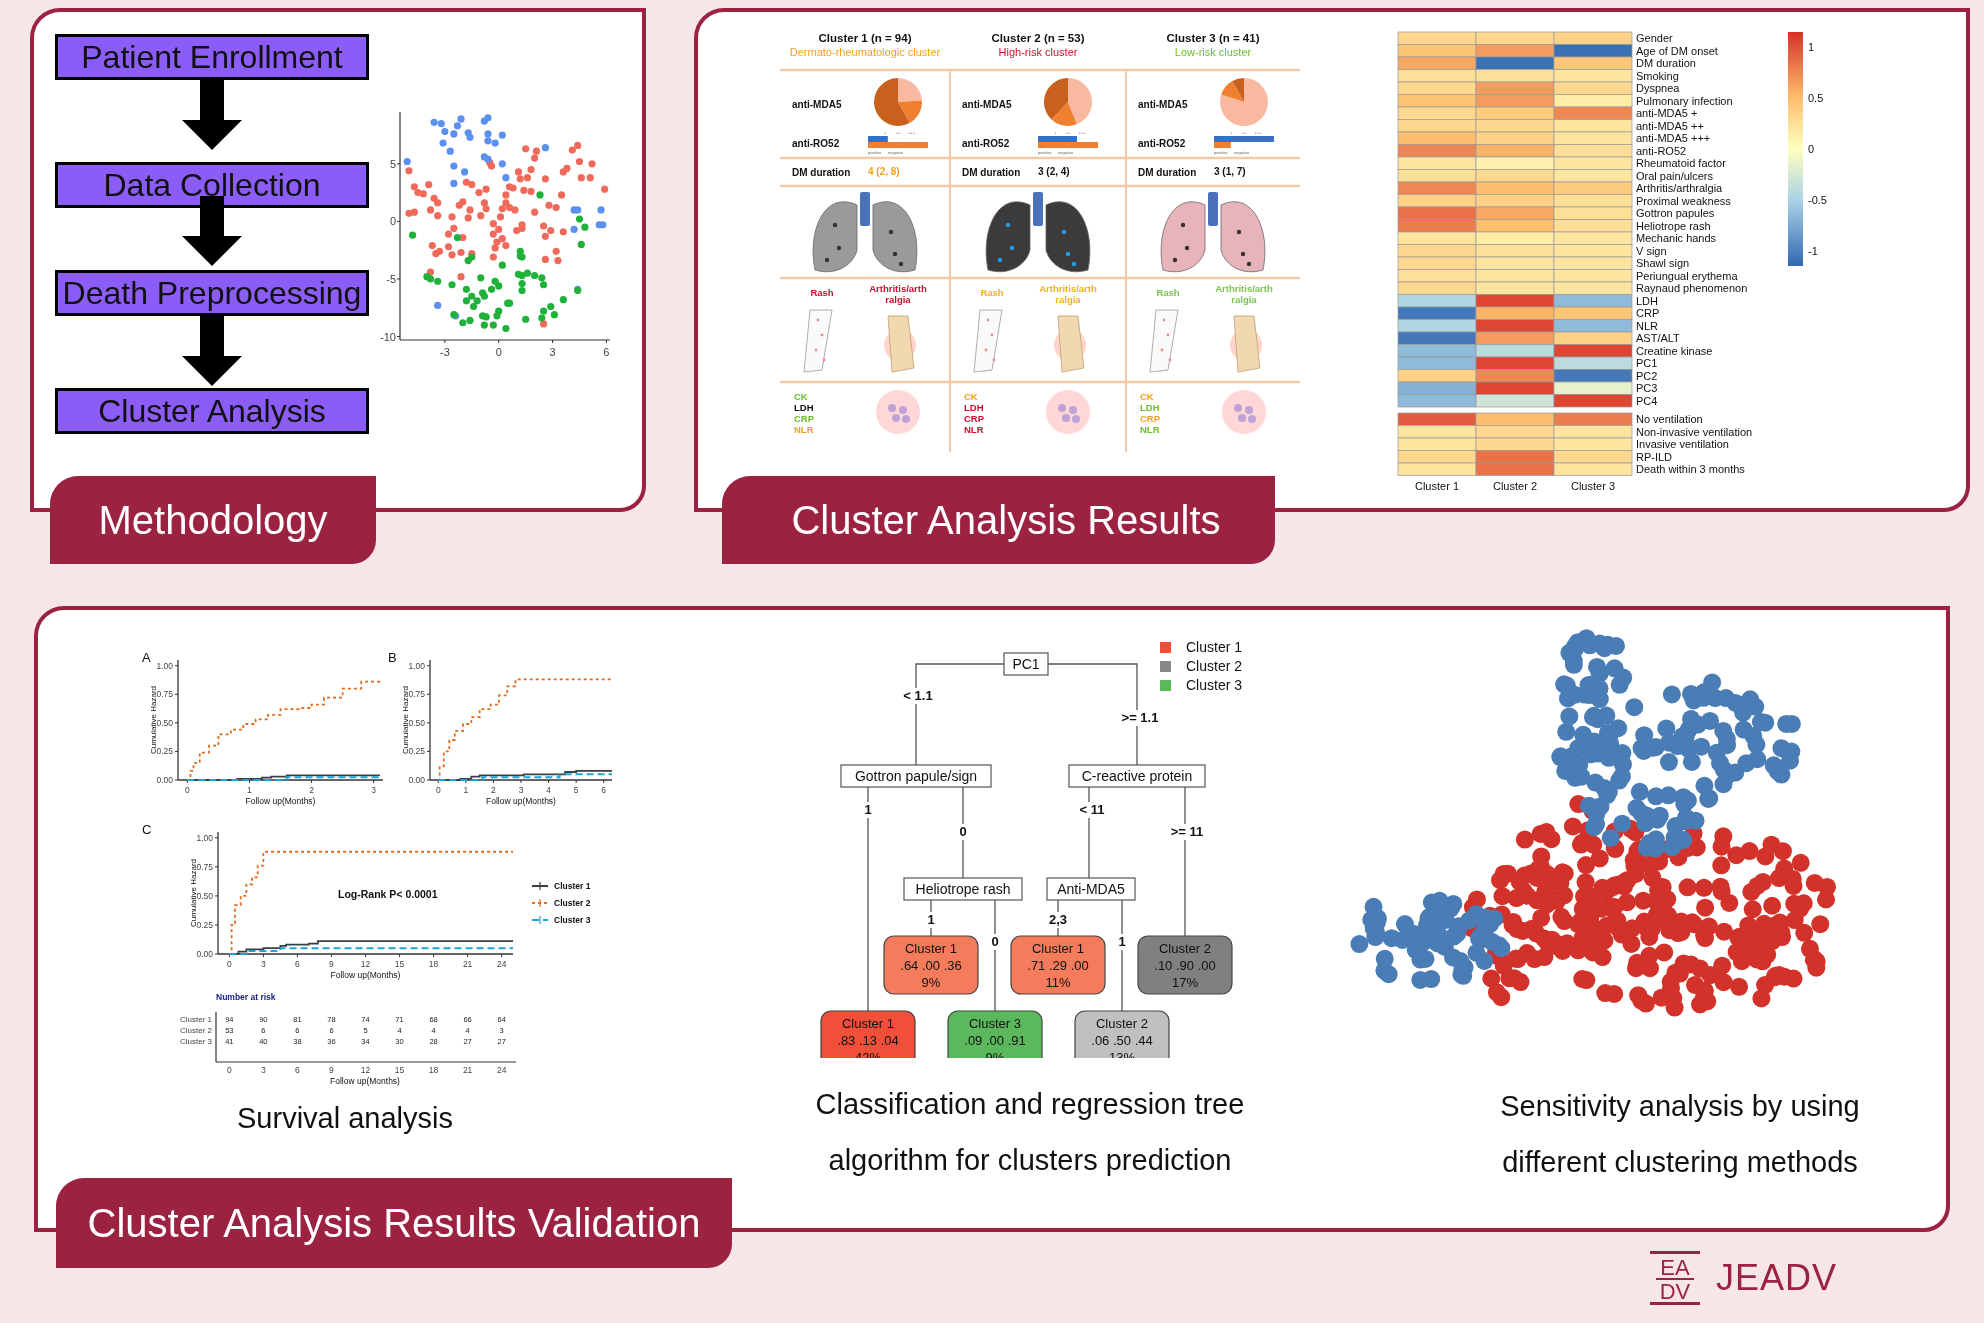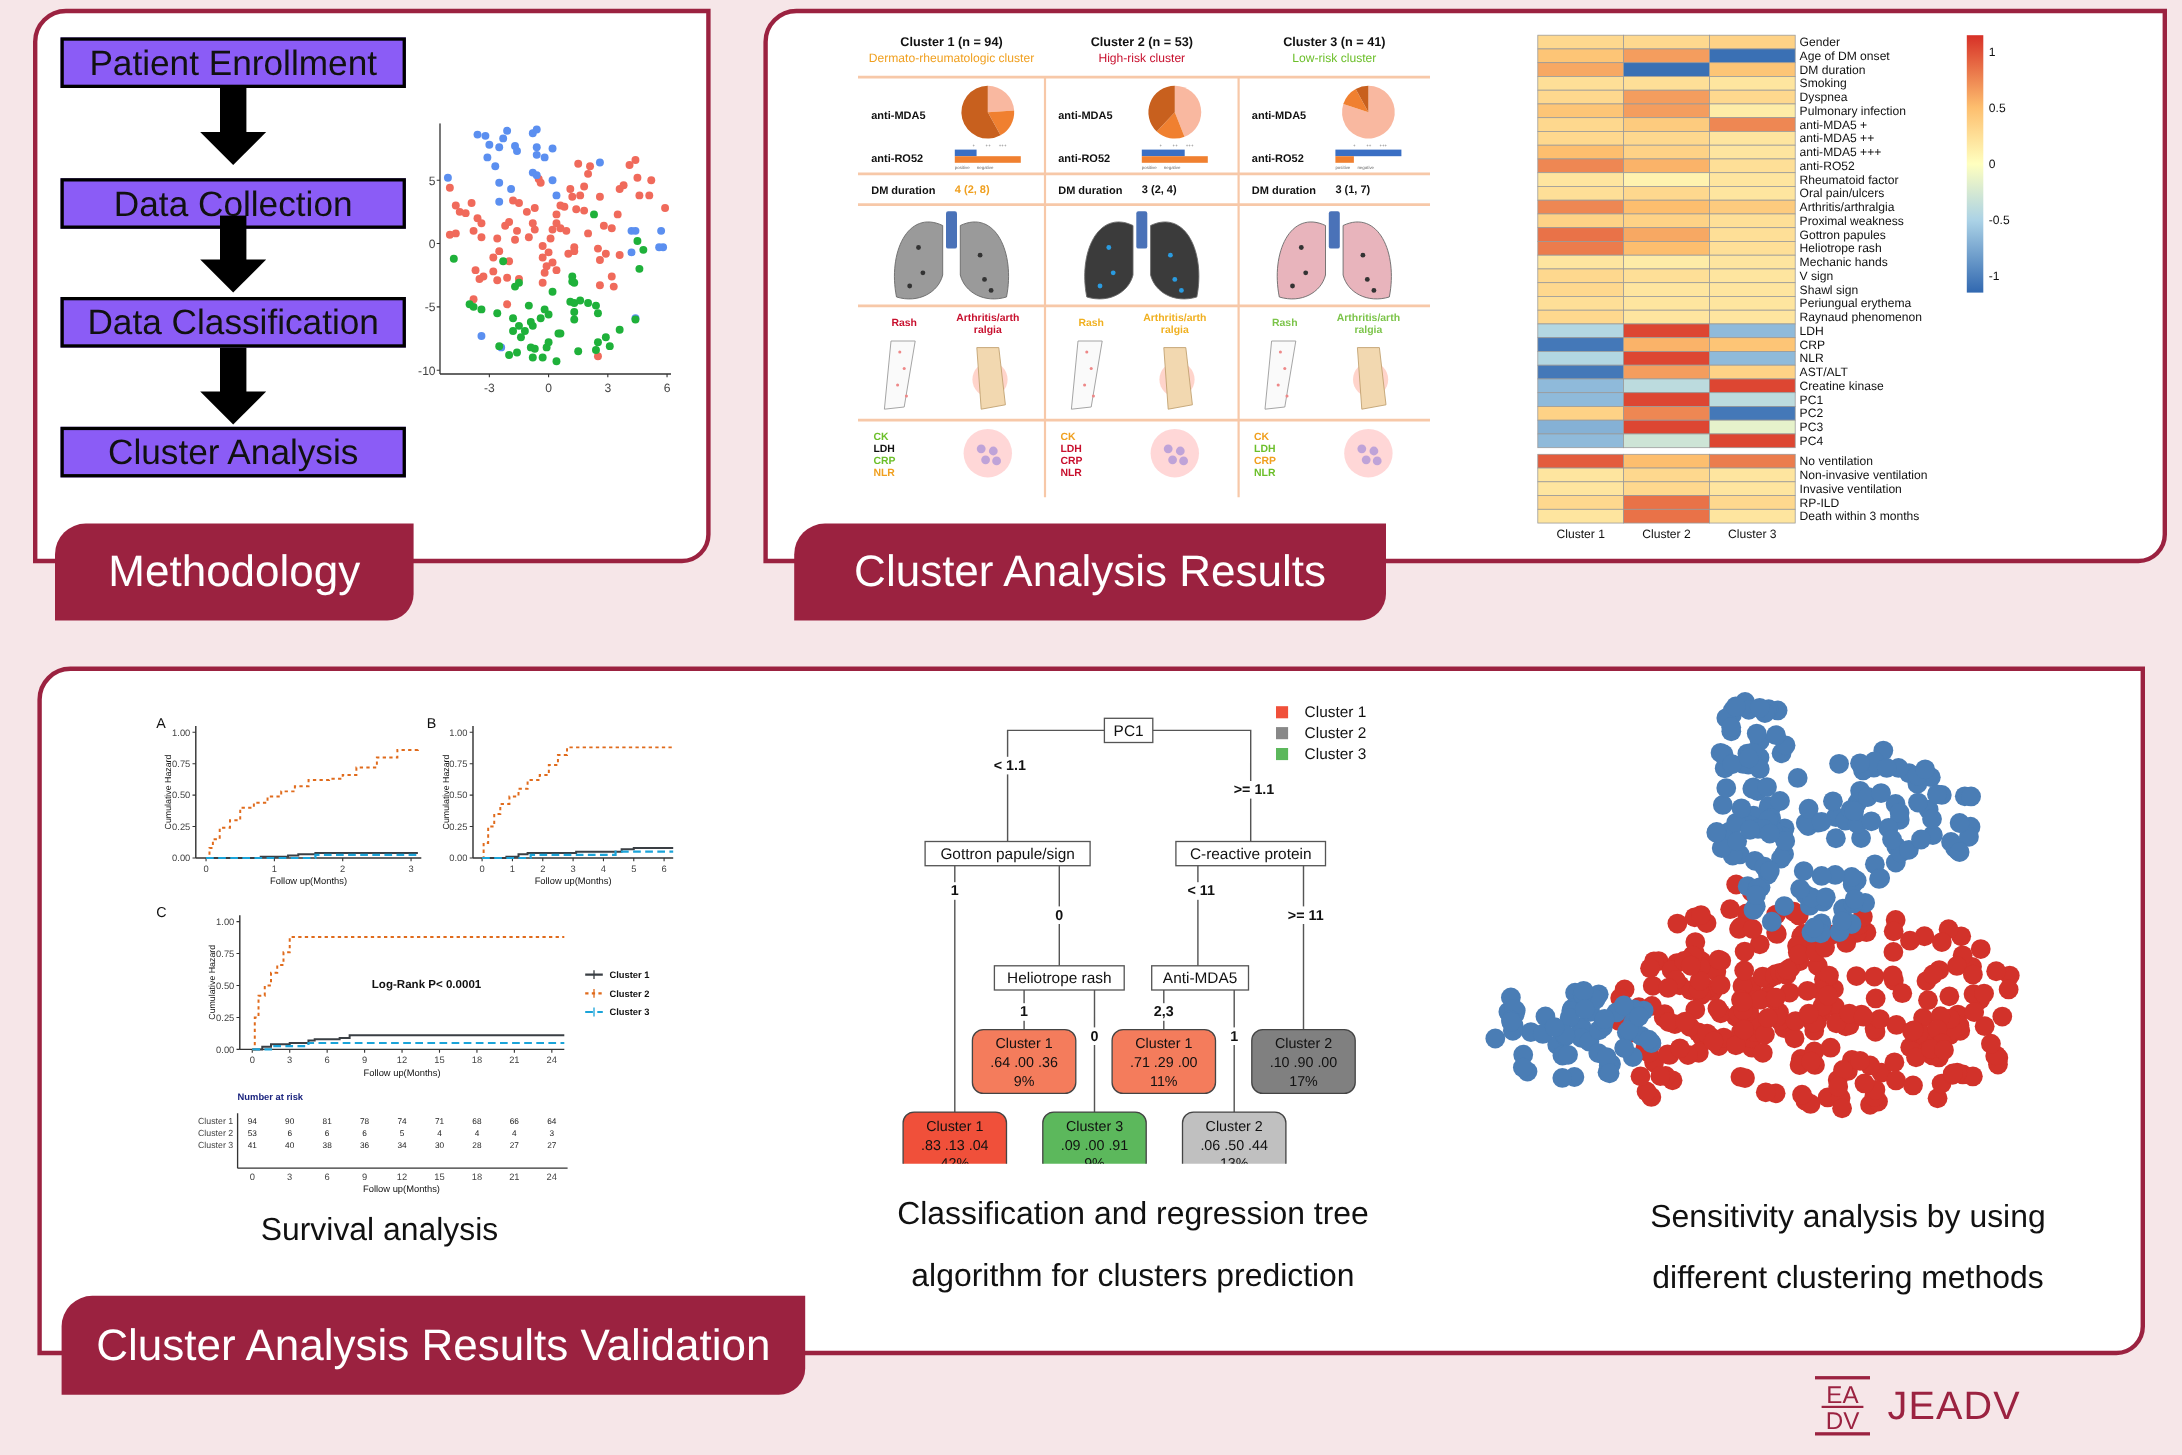--- a/index.html
+++ b/index.html
@@ -4,21 +4,21 @@
 <style>
   html, body { margin:0; padding:0; }
   body { width:1984px; height:1323px; background:#f6e6e8; position:relative; overflow:hidden; font-family:"Liberation Sans", sans-serif; color:#111; }
   .panel { position:absolute; background:#fff; border:4px solid #9b2240; box-sizing:border-box; }
   .p1 { left:30px; top:8px; width:616px; height:504px; border-radius:0 0 26px 0; }
   .p2 { left:694px; top:8px; width:1276px; height:504px; border-radius:30px 0 26px 0; }
   .p3 { left:34px; top:606px; width:1916px; height:626px; border-radius:30px 0 26px 0; }
   .p1 { border-top-left-radius:30px; }
   .banner { position:absolute; background:#9b2240; color:#fff; font-family:"Liberation Sans", sans-serif; display:flex; align-items:center; justify-content:center; border-radius:28px 0 24px 0; }
   .b1 { left:50px; top:476px; width:326px; height:88px; font-size:40px; }
-  .b2 { left:722px; top:476px; width:538px; height:88px; font-size:40px; }
+  .b2 { left:722px; top:476px; width:538px; height:88px; font-size:40px;padding-left:15px; }
   .b3 { left:56px; top:1178px; width:676px; height:90px; font-size:40px; }
   .flowbox { position:absolute; left:55px; width:314px; height:46px; border:3px solid #000; box-sizing:border-box; display:flex; align-items:center; justify-content:center; font-size:32px; background:#8b5cf6; }
   .arrow { position:absolute; left:182px; width:60px; }
   .arrow .shaft { position:absolute; left:18px; top:0; width:24px; background:#000; }
   .arrow .head { position:absolute; left:0; width:0; height:0; border-left:30px solid transparent; border-right:30px solid transparent; border-top:30px solid #000; }
   svg text { font-family:"Liberation Sans", sans-serif; }
   .caption { position:absolute; text-align:center; font-size:29px; line-height:56px; color:#111; }
   .logo { position:absolute; left:1648px; top:1250px; display:flex; align-items:center; color:#9b2240; }
   .logo .mark { width:54px; height:56px; margin-right:14px; position:relative; }
   .logo .word { font-size:36px; letter-spacing:1px; }
@@ -30,21 +30,21 @@
 <div class="flowbox" style="top:34px;">Patient Enrollment</div>
 <div class="arrow" style="top:80px;height:70px;">
     <div class="shaft" style="height:42px;"></div>
     <div class="head" style="top:40px;"></div>
   </div>
 <div class="flowbox" style="top:162px;">Data Collection</div>
 <div class="arrow" style="top:196px;height:70px;">
     <div class="shaft" style="height:42px;"></div>
     <div class="head" style="top:40px;"></div>
   </div>
-<div class="flowbox" style="top:270px;">Data Classification</div>
+<div class="flowbox" style="top:270px;">Death Preprocessing</div>
 <div class="arrow" style="top:316px;height:70px;">
     <div class="shaft" style="height:42px;"></div>
     <div class="head" style="top:40px;"></div>
   </div>
 <div class="flowbox" style="top:388px;">Cluster Analysis</div>
 
 <svg id="meth-scatter" style="position:absolute;left:380px;top:112px;" width="240" height="270">
     <line x1="20" y1="0" x2="20" y2="228" stroke="#333" stroke-width="1.2"></line>
     <line x1="20" y1="228" x2="230" y2="228" stroke="#333" stroke-width="1.2"></line>
     <line x1="64.87179487179488" y1="228" x2="64.87179487179488" y2="231" stroke="#333"></line>

